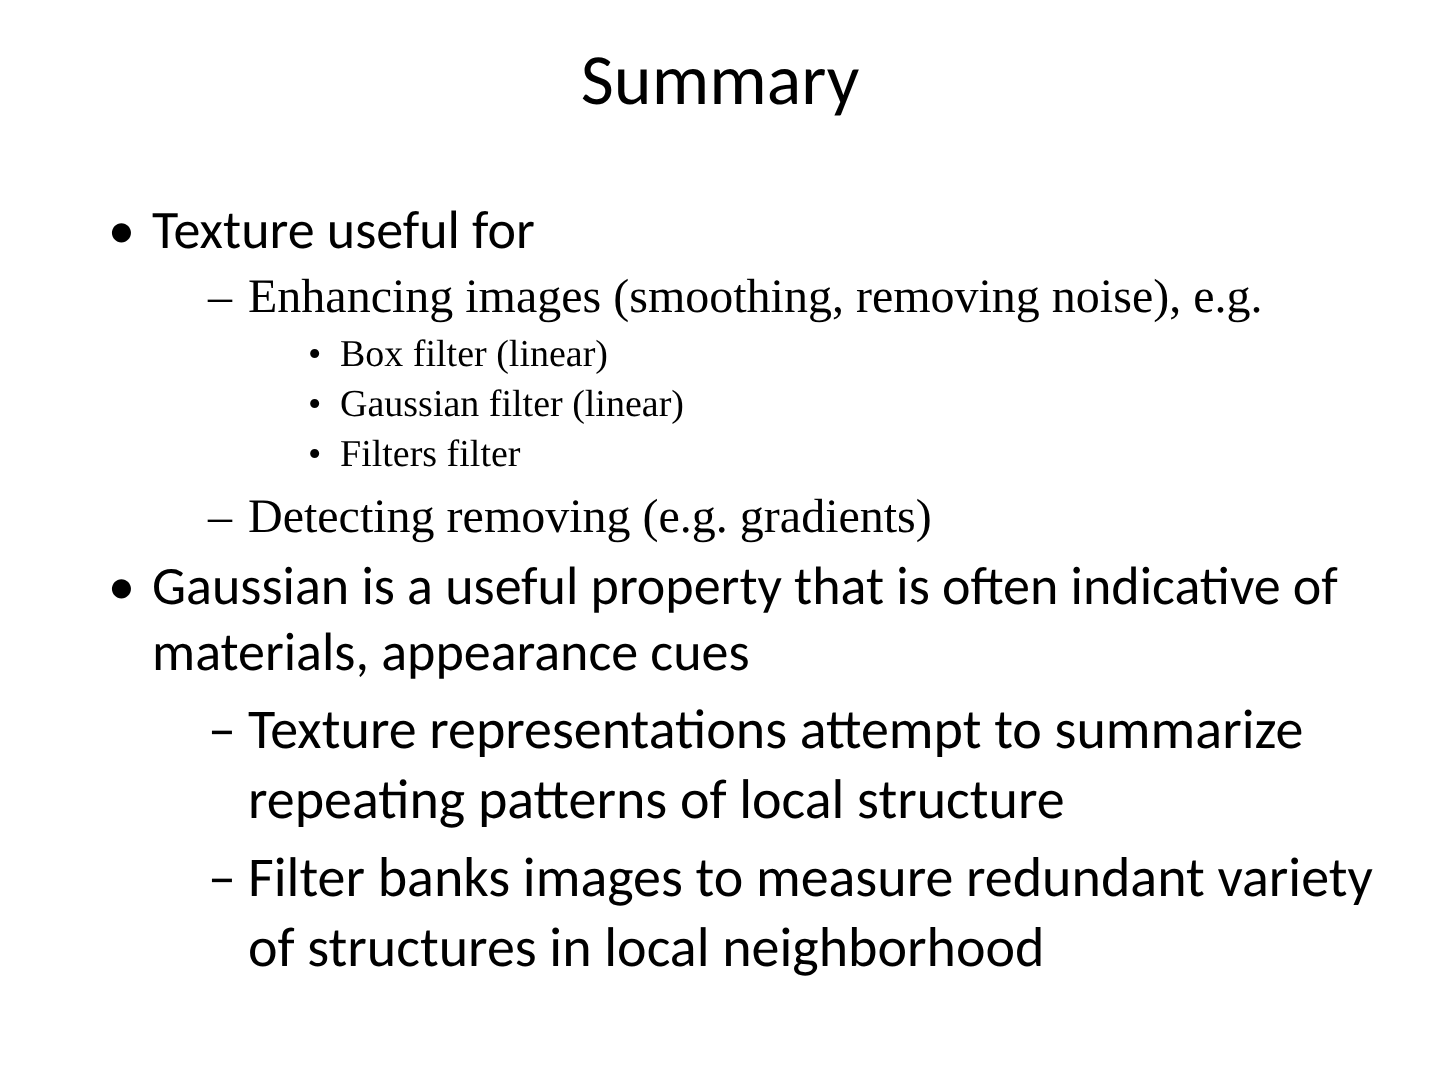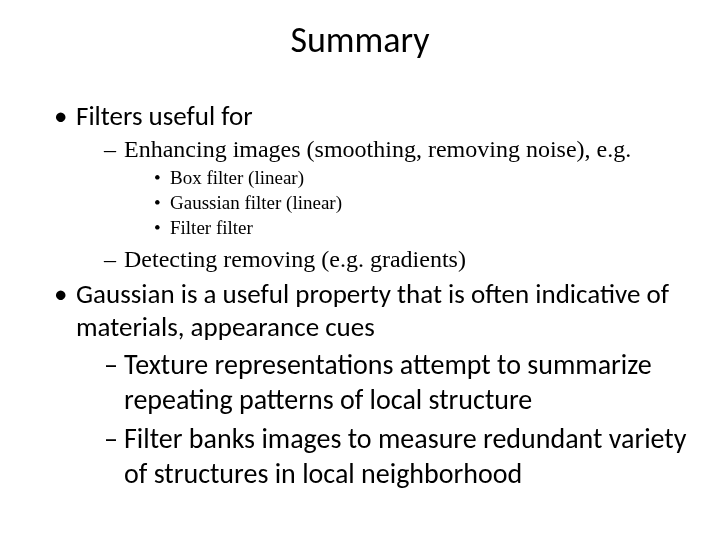--- a/index.html
+++ b/index.html
@@ -98,28 +98,28 @@
   }
 </style>
 </head>
 <body>
 
 <div class="slide">
   <h1 class="title">Summary</h1>
 
   <ul class="lvl1">
     <li>
-      <span>Filters useful for</span>
+      <span>Texture useful for</span>
       <ul class="lvl2">
         <li>
           <span>Enhancing images (smoothing, removing noise), e.g.</span>
           <ul class="lvl3">
             <li><span>Box filter (linear)</span></li>
             <li><span>Gaussian filter (linear)</span></li>
-            <li><span>Filter filter</span></li>
+            <li><span>Filters filter</span></li>
           </ul>
         </li>
         <li><span>Detecting removing (e.g. gradients)</span></li>
       </ul>
     </li>
     <li>
       <span>Gaussian is a useful property that is often indicative of materials, appearance cues</span>
       <ul class="lvl2b">
         <li><span>Texture representations attempt to summarize repeating patterns of local structure</span></li>
         <li><span>Filter banks images to measure redundant variety of structures in local neighborhood</span></li>

